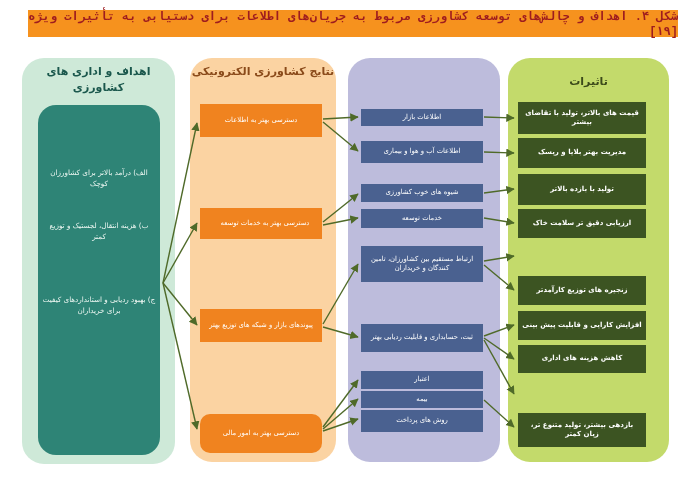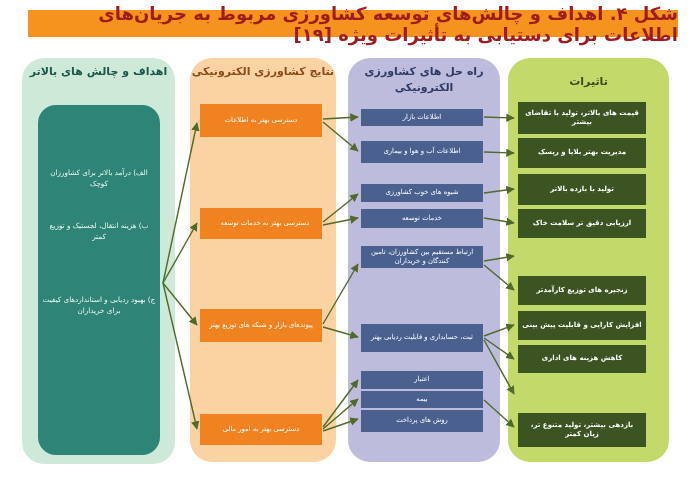--- a/index.html
+++ b/index.html
@@ -8,21 +8,21 @@
     position:relative; width:693px; height:502px; background:#ffffff;
     overflow:hidden;
   }
   
   .title-bar {
     position:absolute; left:28px; top:10px; width:650px; height:27px;
     background:#F6921E; display:flex; align-items:center; justify-content:center;
     direction:rtl;
   }
   .title-bar span {
-    color:#9E1C1F; font-weight:bold; font-size:18px; letter-spacing:0;
+    color:#9E1C1F; font-weight:bold; font-size:12px; letter-spacing:0;font-family:Liberation Mono, monospace;
   }
   
   .col { position:absolute; top:58px; border-radius:22px; }
   .col-goals    { left:22px;  width:153px; height:406px; background:#CEE9D8; }
   .col-results  { left:190px; width:146px; height:404px; background:#FBD3A2; }
   .col-solutions{ left:348px; width:152px; height:404px; background:#BDBCDC; }
   .col-effects  { left:508px; width:161px; height:404px; background:#C3DA6B; }
   .col-header {
     position:absolute; top:64px; direction:rtl; text-align:center;
     font-weight:bold; font-size:11px; line-height:1.45;
@@ -59,40 +59,39 @@
 
   <div class="title-bar">
     <span>شکل ۴. اهداف و چالش‌های توسعه کشاورزی مربوط به جریان‌های اطلاعات برای دستیابی به تأثیرات ویژه [۱۹]</span>
   </div>
 
   <div class="col col-goals"></div>
   <div class="col col-results"></div>
   <div class="col col-solutions"></div>
   <div class="col col-effects"></div>
 
-  <div class="col-header hdr-goals">اهداف و چالش های بالاتر</div>
+  <div class="col-header hdr-goals">اهداف و اداری های کشاورزی</div>
   <div class="col-header hdr-results">نتایج کشاورزی الکترونیکی</div>
-  <div class="col-header hdr-solutions">راه حل های کشاورزی الکترونیکی</div>
   <div class="col-header hdr-effects">تاثیرات</div>
 
   <div class="goals-inner"></div>
   <div class="goal-item" style="top:168px;">الف) درآمد بالاتر برای کشاورزان کوچک</div>
   <div class="goal-item" style="top:221px;text-align:center;">ب) هزینه انتقال، لجستیک و توزیع کمتر</div>
   <div class="goal-item" style="top:295px;">ج) بهبود ردیابی و استانداردهای کیفیت برای خریداران</div>
 
   <div class="box box-orange" style="top:104px; height:33px;">دسترسی بهتر به اطلاعات</div>
   <div class="box box-orange" style="top:208px; height:31px;padding-left:12px;">دسترسی بهتر به خدمات توسعه</div>
   <div class="box box-orange" style="top:309px; height:33px;">پیوندهای بازار و شبکه های توزیع بهتر</div>
-  <div class="box box-orange" style="top:414px; height:31px;">دسترسی بهتر به امور مالی</div>
+  <div class="box box-orange" style="top:414px; height:39px;border-radius:10px;">دسترسی بهتر به امور مالی</div>
 
   <div class="box box-blue" style="top:109px; height:17px;">اطلاعات بازار</div>
   <div class="box box-blue" style="top:141px; height:22px;">اطلاعات آب و هوا و بیماری</div>
   <div class="box box-blue" style="top:184px; height:18px;">شیوه های خوب کشاورزی</div>
   <div class="box box-blue" style="top:209px; height:19px;">خدمات توسعه</div>
-  <div class="box box-blue" style="top:246px; height:22px;">ارتباط مستقیم بین کشاورزان، تامین کنندگان و خریداران</div>
+  <div class="box box-blue" style="top:246px; height:36px;">ارتباط مستقیم بین کشاورزان، تامین کنندگان و خریداران</div>
   <div class="box box-blue" style="top:324px; height:28px;">ثبت، حسابداری و قابلیت ردیابی بهتر</div>
   <div class="box box-blue" style="top:371px; height:18px;">اعتبار</div>
   <div class="box box-blue" style="top:391px; height:17px;">بیمه</div>
   <div class="box box-blue" style="top:410px; height:22px;">روش های پرداخت</div>
 
   <div class="box box-green" style="top:102px; height:32px;">قیمت های بالاتر، تولید با تقاضای بیشتر</div>
   <div class="box box-green" style="top:138px; height:30px;">مدیریت بهتر بلایا و ریسک</div>
   <div class="box box-green" style="top:174px; height:31px;">تولید با بازده بالاتر</div>
   <div class="box box-green" style="top:209px; height:29px;">ارزیابی دقیق تر سلامت خاک</div>
   <div class="box box-green" style="top:276px; height:29px;">زنجیره های توزیع کارآمدتر</div>

